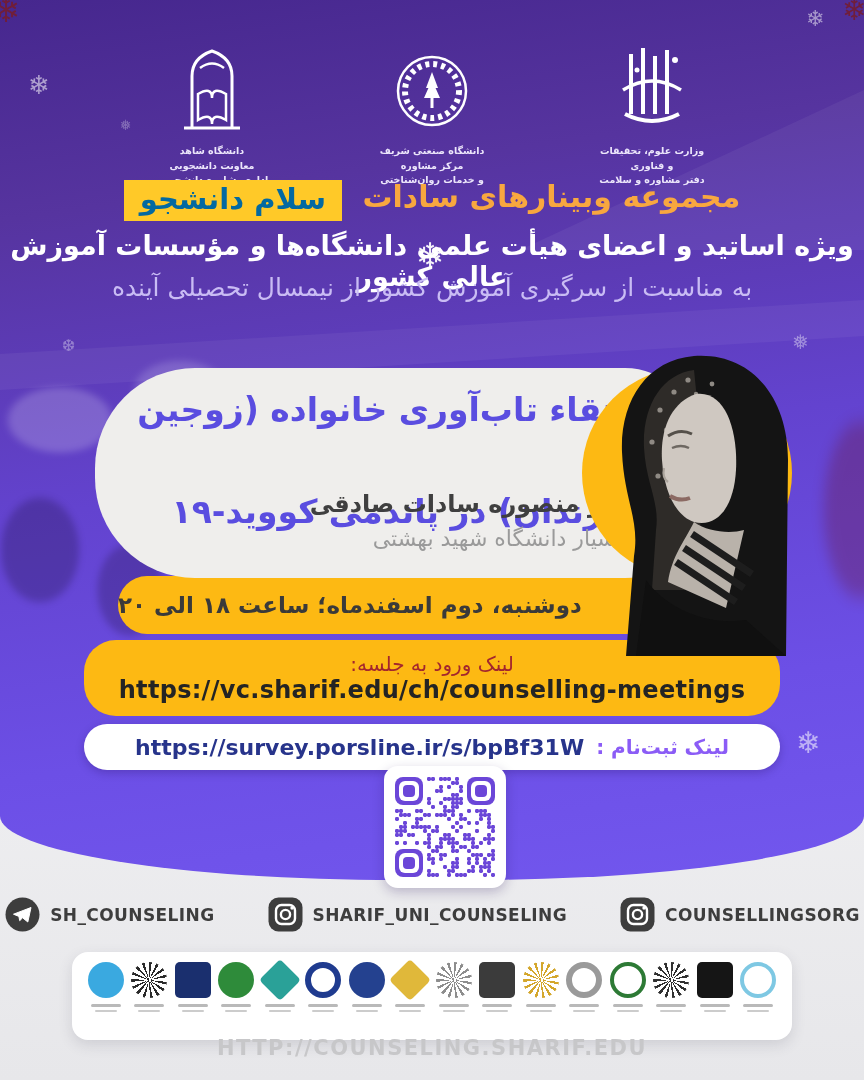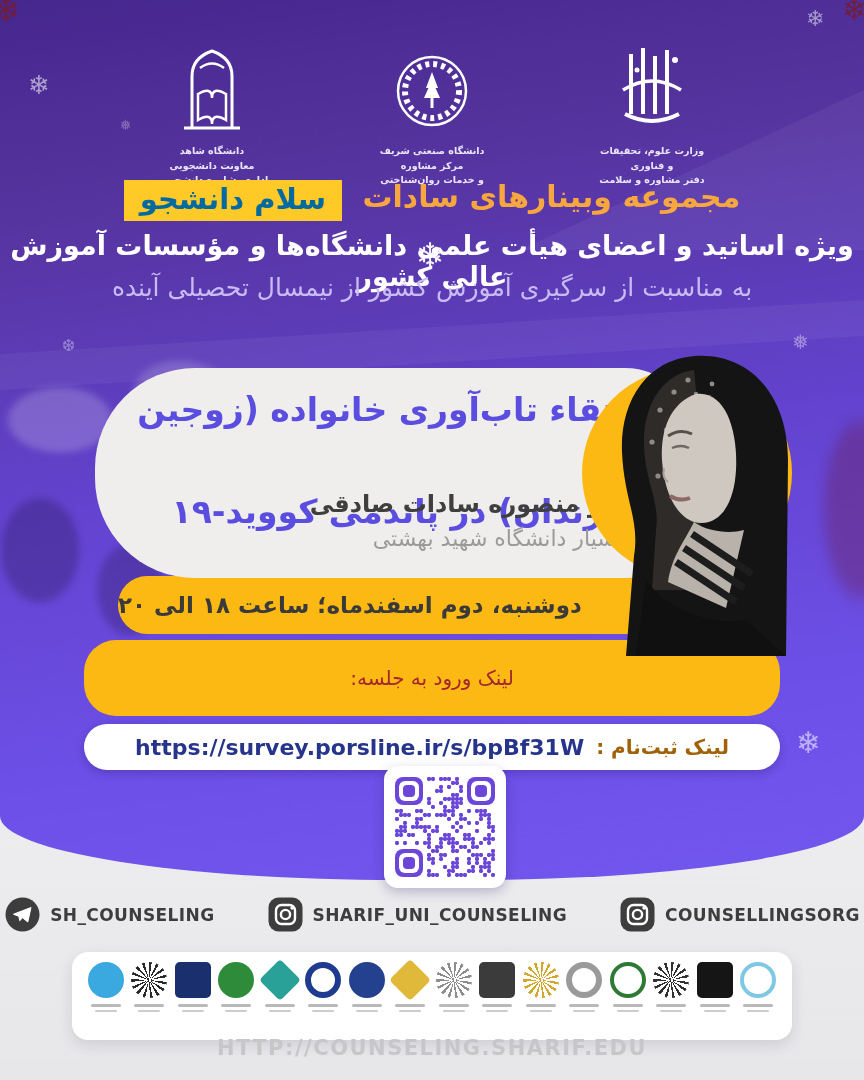--- a/index.html
+++ b/index.html
@@ -53,21 +53,21 @@
   .portrait .ycircle{position:absolute;top:18px;left:6px;width:210px;height:210px;border-radius:50%;background:#fdb913;}
   .portrait svg{position:absolute;top:0;left:0;}
   
   .meet-pill{position:absolute;top:640px;left:84px;width:696px;height:76px;background:#fdb913;border-radius:32px;
          display:flex;flex-direction:column;align-items:center;justify-content:center;z-index:2;}
   .meet-label{direction:rtl;color:#a3262e;font-size:20px;font-weight:normal;}
   .meet-url{color:#242424;font-size:24px;font-weight:bold;letter-spacing:.3px;}
   .reg-pill{position:absolute;top:724px;left:84px;width:696px;height:46px;background:#ffffff;border-radius:23px;
          display:flex;align-items:center;justify-content:center;gap:12px;direction:rtl;z-index:2;
          box-shadow:0 3px 8px rgba(30,10,80,.25);}
-  .reg-label{color:#a16207;font-size:20px;font-weight:bold;}
+  .reg-label{color:#8b5cf6;font-size:20px;font-weight:bold;}
   .reg-url{color:#27348b;font-size:22px;font-weight:bold;direction:ltr;}
   
   .qr-box{position:absolute;top:766px;left:384px;width:122px;height:122px;background:#ffffff;border-radius:14px;
          display:flex;align-items:center;justify-content:center;z-index:6;box-shadow:0 4px 12px rgba(40,20,90,.25);}
   
   .social{position:absolute;top:896px;left:0;width:864px;display:flex;justify-content:center;gap:52px;align-items:center;}
   .soc-item{display:flex;align-items:center;gap:9px;}
   .soc-item span{color:#3d3d3d;font-size:17px;font-weight:bold;letter-spacing:.4px;}
   
   .strip{position:absolute;top:952px;left:72px;width:720px;height:88px;background:#ffffff;border-radius:16px;
@@ -210,20 +210,21 @@
         <path d="M100 212 L160 252"></path>
           <path d="M108 198 L168 238"></path>
           <path d="M116 184 L176 224"></path>
       </g>
       <path d="M60 306 L70 230 C90 258 130 276 170 270 L210 306 Z" fill="#101010"></path>
     </svg>
   </div>
 
   <div class="meet-pill">
     <div class="meet-label">لینک ورود به جلسه:</div>
+    <div class="meet-url">https://vc.sharif.edu/ch/counselling-meetings</div>
   </div>
   <div class="reg-pill">
     <span class="reg-label">لینک ثبت‌نام :</span>
     <span class="reg-url">https://survey.porsline.ir/s/bpBf31W</span>
   </div>
 
   <div class="qr-box">
     <svg id="qr" width="100" height="100" viewBox="0 0 100 100">
         <rect x="32" y="0" width="4" height="4" rx="1.4" fill="#6b46d8"></rect>
         <rect x="36" y="0" width="4" height="4" rx="1.4" fill="#6b46d8"></rect>

